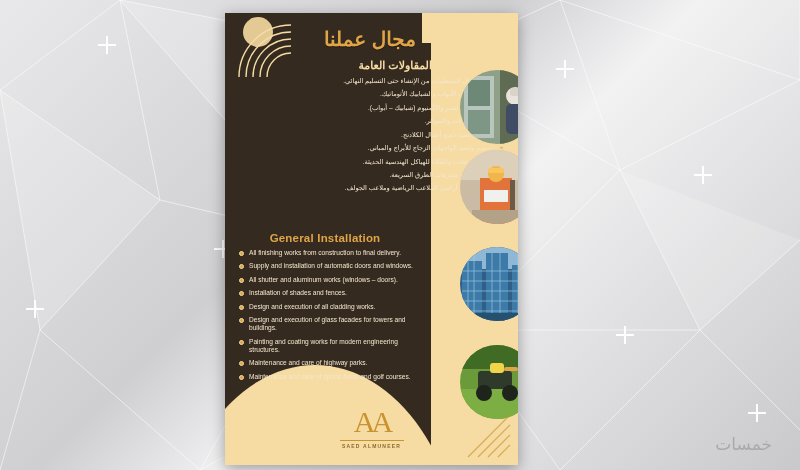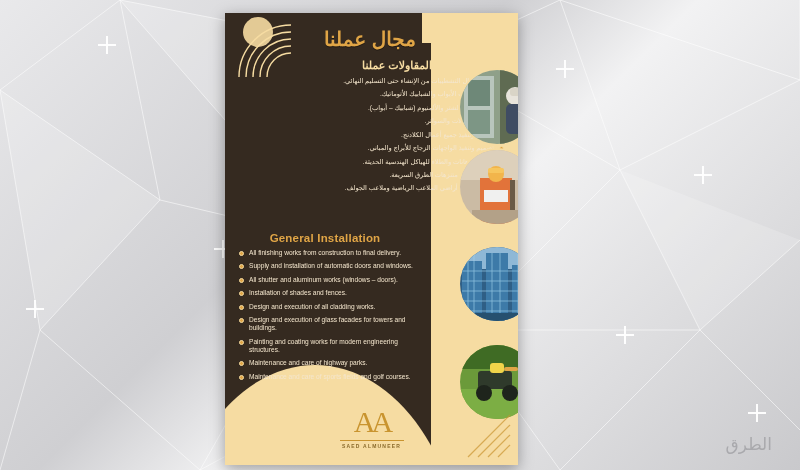--- a/index.html
+++ b/index.html
@@ -154,21 +154,21 @@
       <path d="M4 56 A52 52 0 0 1 56 4"></path>
       <path d="M11 56 A45 45 0 0 1 56 11"></path>
       <path d="M18 56 A38 38 0 0 1 56 18"></path>
       <path d="M25 56 A31 31 0 0 1 56 25"></path>
       <path d="M32 56 A24 24 0 0 1 56 32"></path>
     </g>
   </svg>
   <div class="circle-dot"></div>
 
   <div class="title-ar">مجال عملنا</div>
-  <div class="subtitle-ar">المقاولات عملنا</div>
+  <div class="subtitle-ar">المقاولات العامة</div>
 
   <ul class="bullets ar">
     <li><span class="dot"></span><span>جميع أعمال التشطيبات من الإنشاء حتى التسليم النهائي.</span></li>
     <li><span class="dot"></span><span>توريد وتركيب الأبواب والشبابيك الأتوماتيك.</span></li>
     <li><span class="dot"></span><span>جميع أعمال الشتر والألمنيوم (شبابيك – أبواب).</span></li>
     <li><span class="dot"></span><span>تركيب المظلات والسواتر.</span></li>
     <li><span class="dot"></span><span>تصميم وتنفيذ جميع أعمال الكلادنج.</span></li>
     <li><span class="dot"></span><span>تصميم وتنفيذ الواجهات الزجاج للأبراج والمباني.</span></li>
     <li><span class="dot"></span><span>أعمال الدهانات والطلاء للهياكل الهندسية الحديثة.</span></li>
     <li><span class="dot"></span><span>رعاية وصيانة متنزهات الطرق السريعة.</span></li>
@@ -253,13 +253,13 @@
   <svg class="corner-deco" viewBox="0 0 46 46">
     <g stroke="#c9942f" fill="none" stroke-width="1.2" opacity=".8">
       <path d="M44 2 L2 44"></path>
       <path d="M44 12 L12 44"></path>
       <path d="M44 22 L22 44"></path>
       <path d="M44 32 L32 44"></path>
     </g>
   </svg>
 </div>
 
-<div class="watermark">الطرق</div>
+<div class="watermark">خمسات</div>
 
 </body></html>

